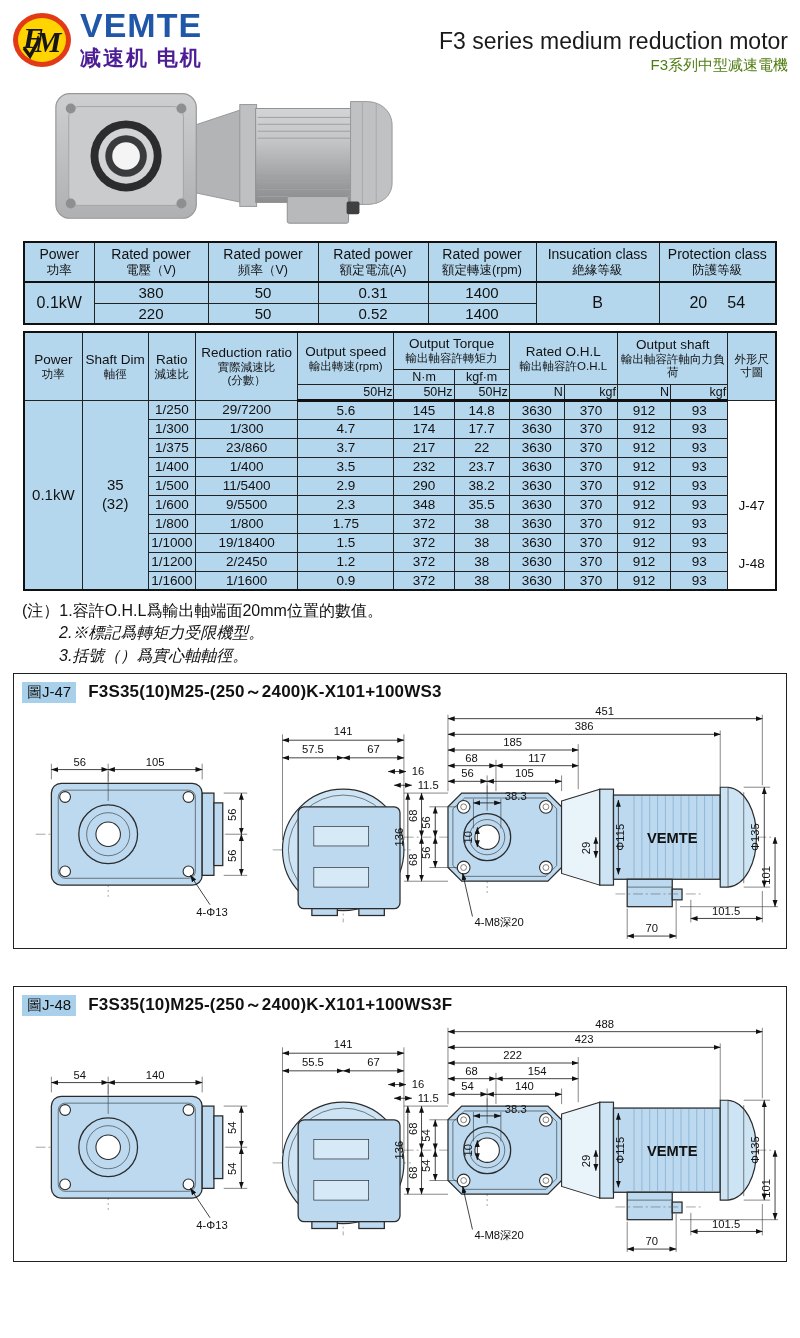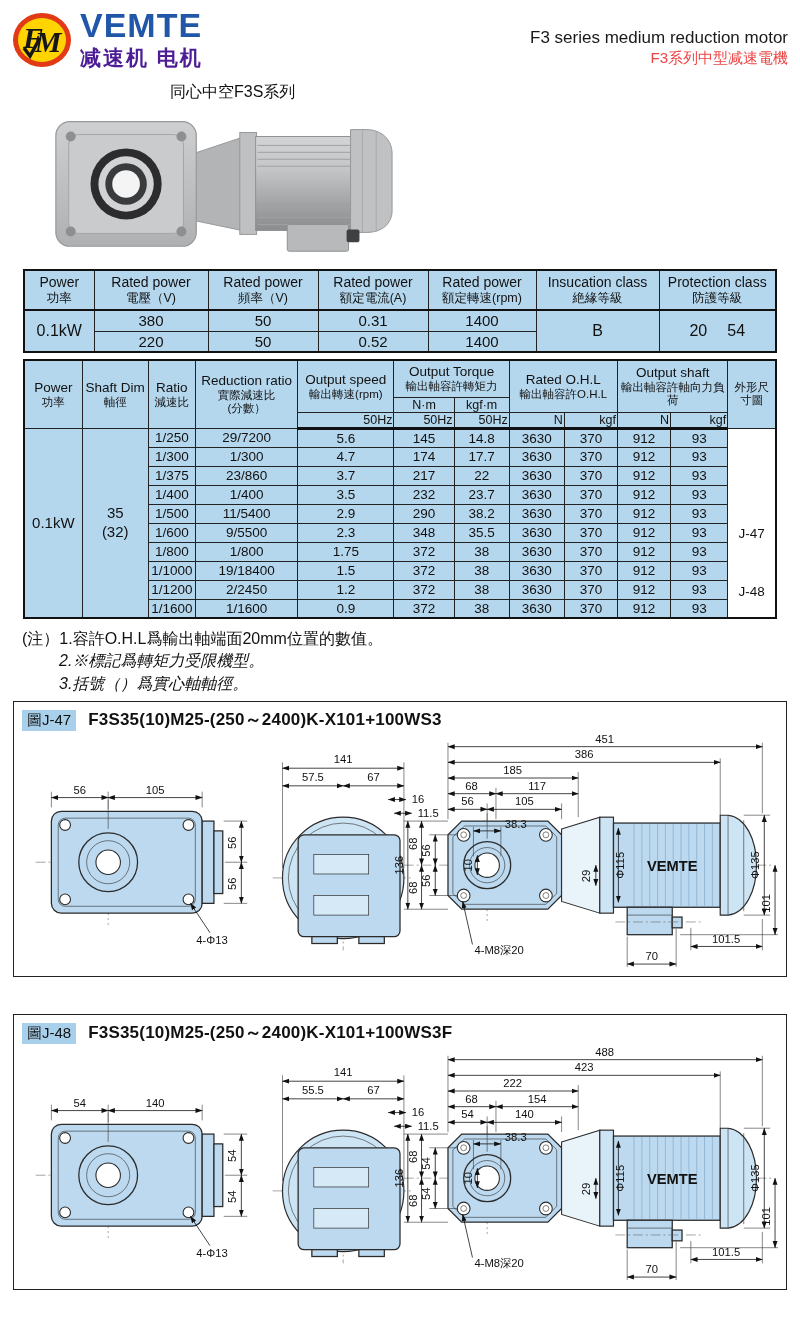--- a/index.html
+++ b/index.html
@@ -5,22 +5,22 @@
   html,body{margin:0;padding:0;background:#fff;}
   body{width:800px;font-family:"Liberation Sans",sans-serif;color:#111;}
   .page{width:800px;height:1338px;overflow:hidden;background:#fff;position:relative;}
 
   
   .topbar{display:flex;justify-content:space-between;align-items:flex-start;padding:8px 12px 0 10px;}
   .logo{display:flex;align-items:center;gap:6px;}
   .logo-text .brand{font-size:34px;font-weight:bold;color:#2157a8;letter-spacing:1px;line-height:1.0;}
   .logo-text .tagline{font-size:21px;font-weight:bold;color:#4c1d95;letter-spacing:2px;margin-top:2px;}
   .titles{text-align:right;margin-top:20px;}
-  .t-en{font-size:17px;color:#1a1a1a;}
-  .t-zh{font-size:15px;color:#ef4444;margin-top:1px;}
+  .t-en{font-size:23px;color:#1a1a1a;}
+  .t-zh{font-size:15px;color:#4d7c0f;margin-top:1px;}
   .series{margin:10px 0 0 170px;font-size:16px;color:#111;}
 
   
   .photo{margin:4px 0 2px 44px;}
 
   
   table{border-collapse:collapse;table-layout:fixed;margin:0 auto;}
   .t1{width:752px;margin-top:8px;border:2px solid #111;}
   .t2{width:754px;margin-top:6px;border:2px solid #111;}
   .t1 th,.t1 td,.t2 th,.t2 td{border:1px solid #222;background:#b5d7ee;text-align:center;vertical-align:middle;padding:0 1px;}
@@ -93,21 +93,20 @@
         <div class="brand">VEMTE</div>
         <div class="tagline">减速机 电机</div>
       </div>
     </div>
     <div class="titles">
       <div class="t-en">F3 series medium reduction motor</div>
       <div class="t-zh">F3系列中型减速電機</div>
     </div>
   </div>
 
-  <div class="series">同心中空F3S系列</div>
 
   <div class="photo">
     <svg width="356" height="150" viewBox="0 0 360 150">
       <defs>
         <linearGradient id="gmot" x1="0" y1="0" x2="0" y2="1">
           <stop offset="0" stop-color="#d2d4d6"></stop>
             <stop offset="0.35" stop-color="#c3c5c7"></stop>
           <stop offset="0.8" stop-color="#9a9c9e"></stop>
             <stop offset="1" stop-color="#8b8d8f"></stop>
         </linearGradient>

